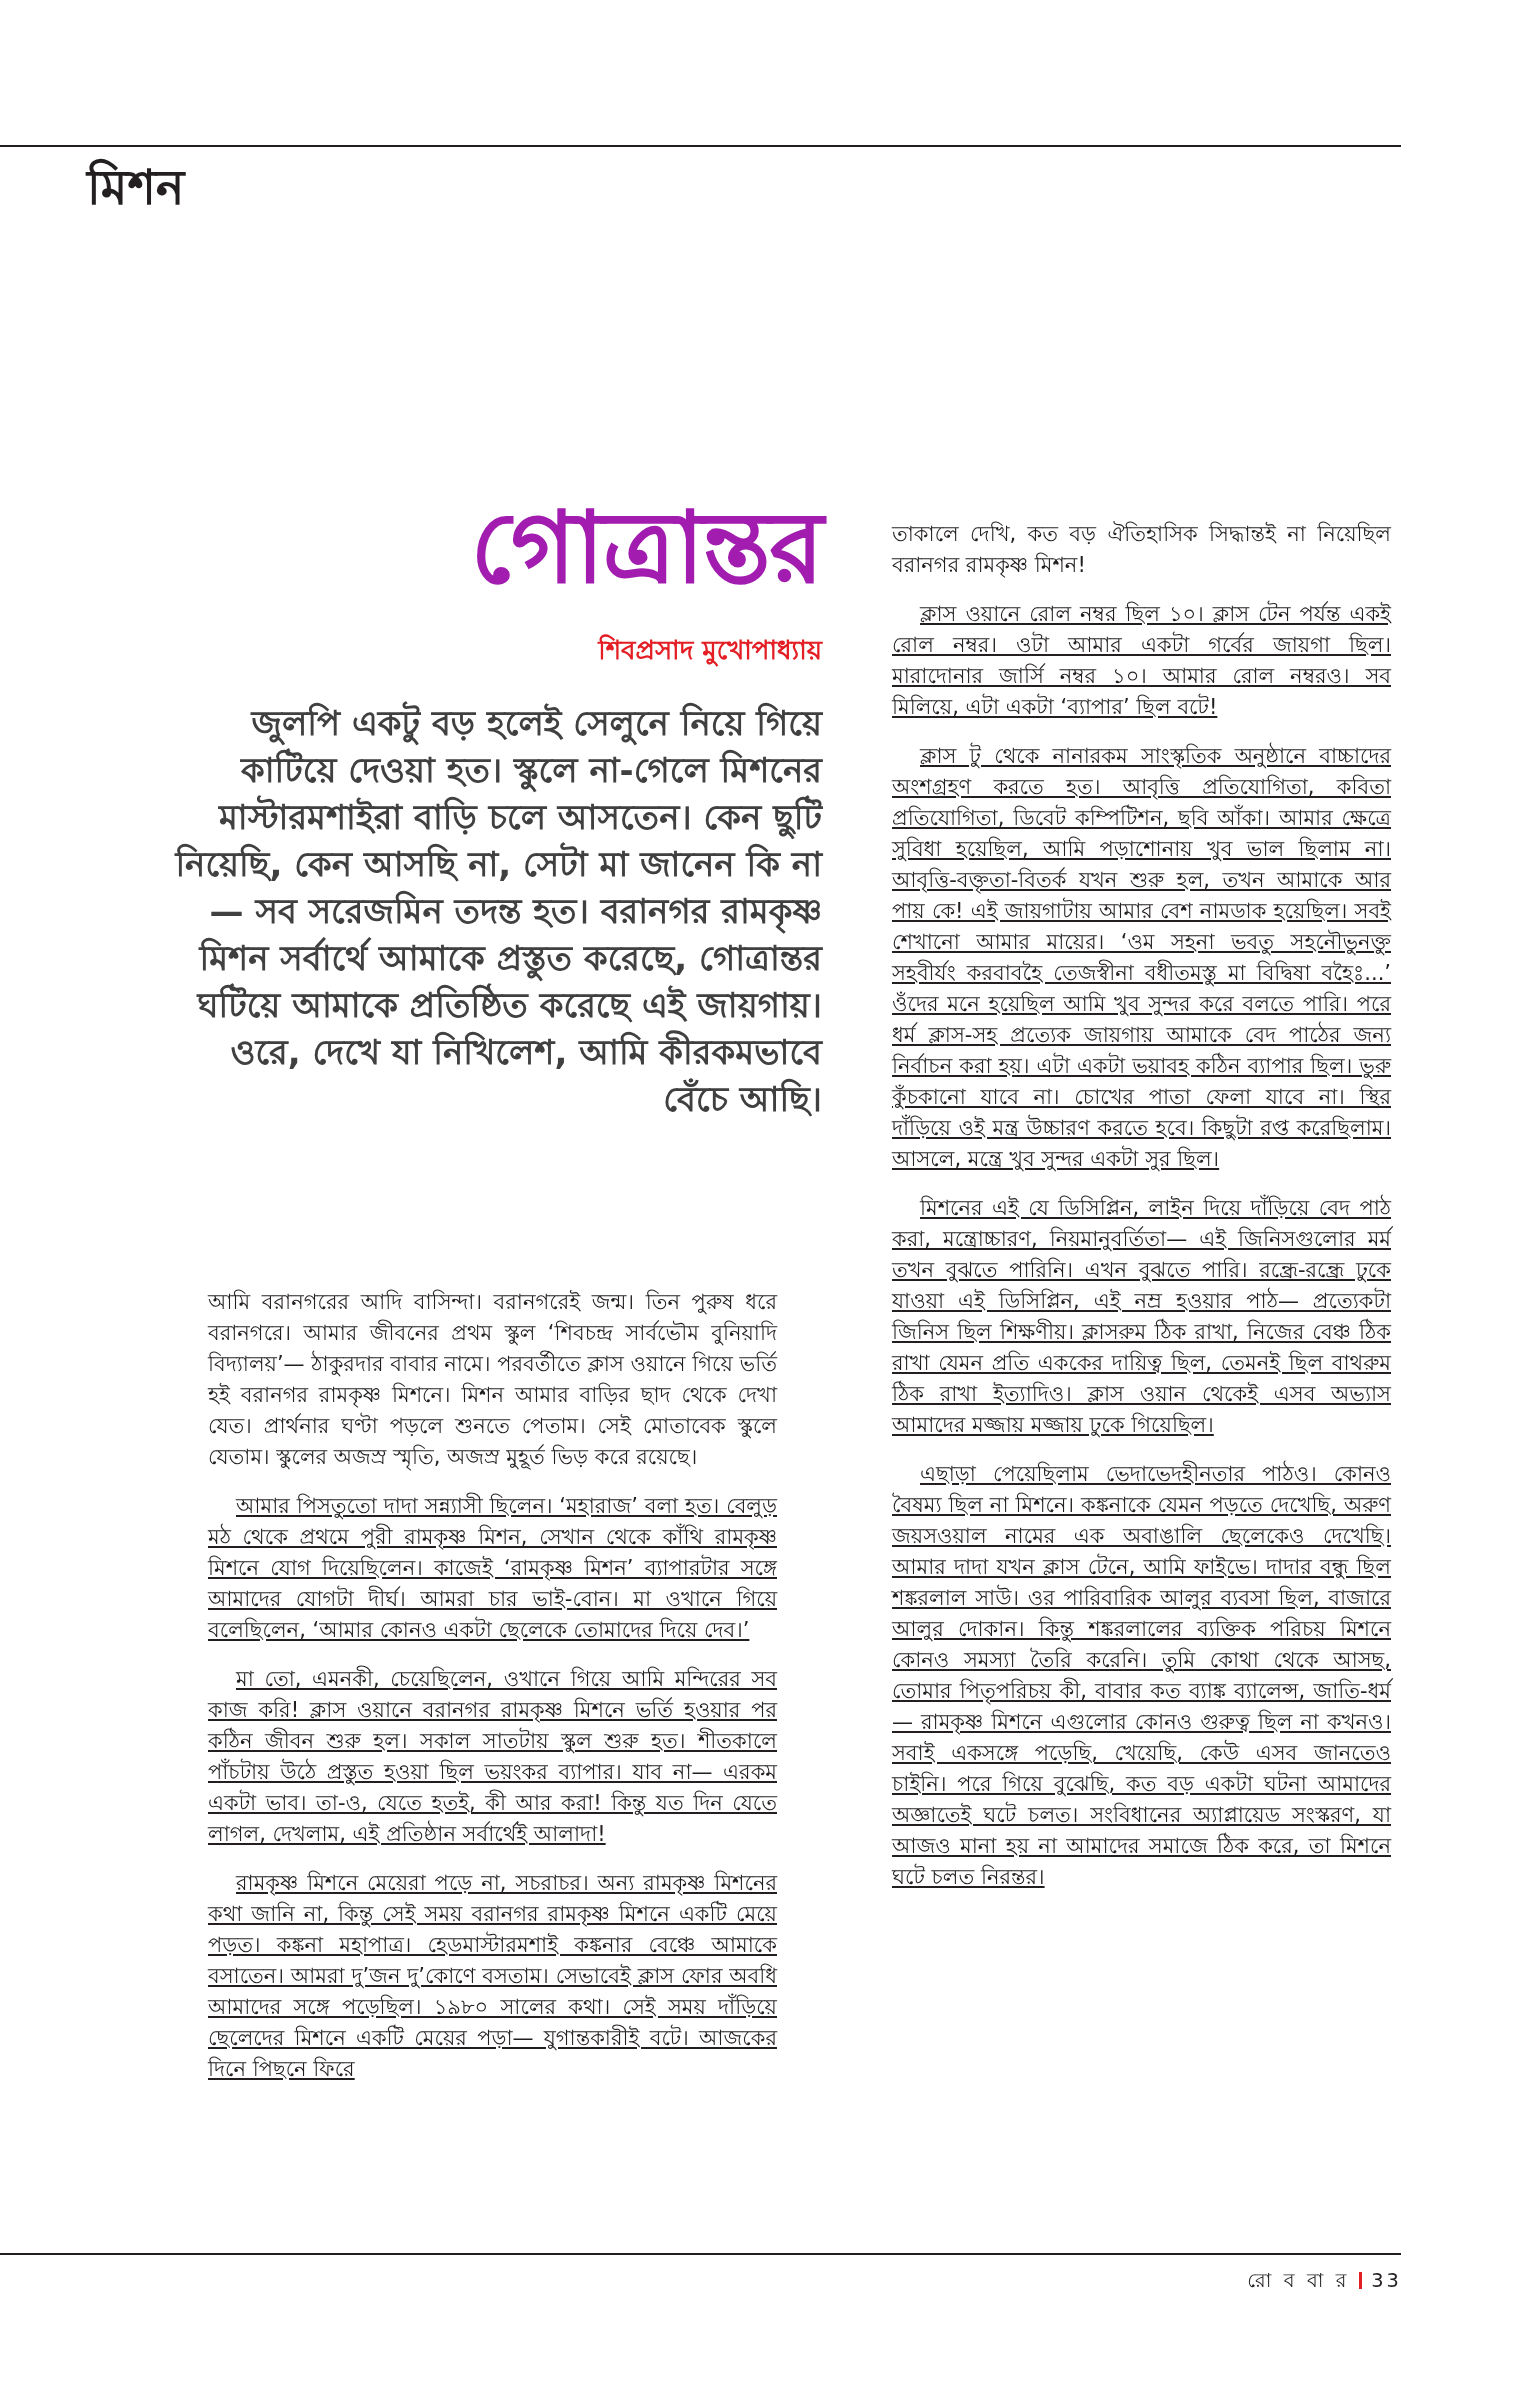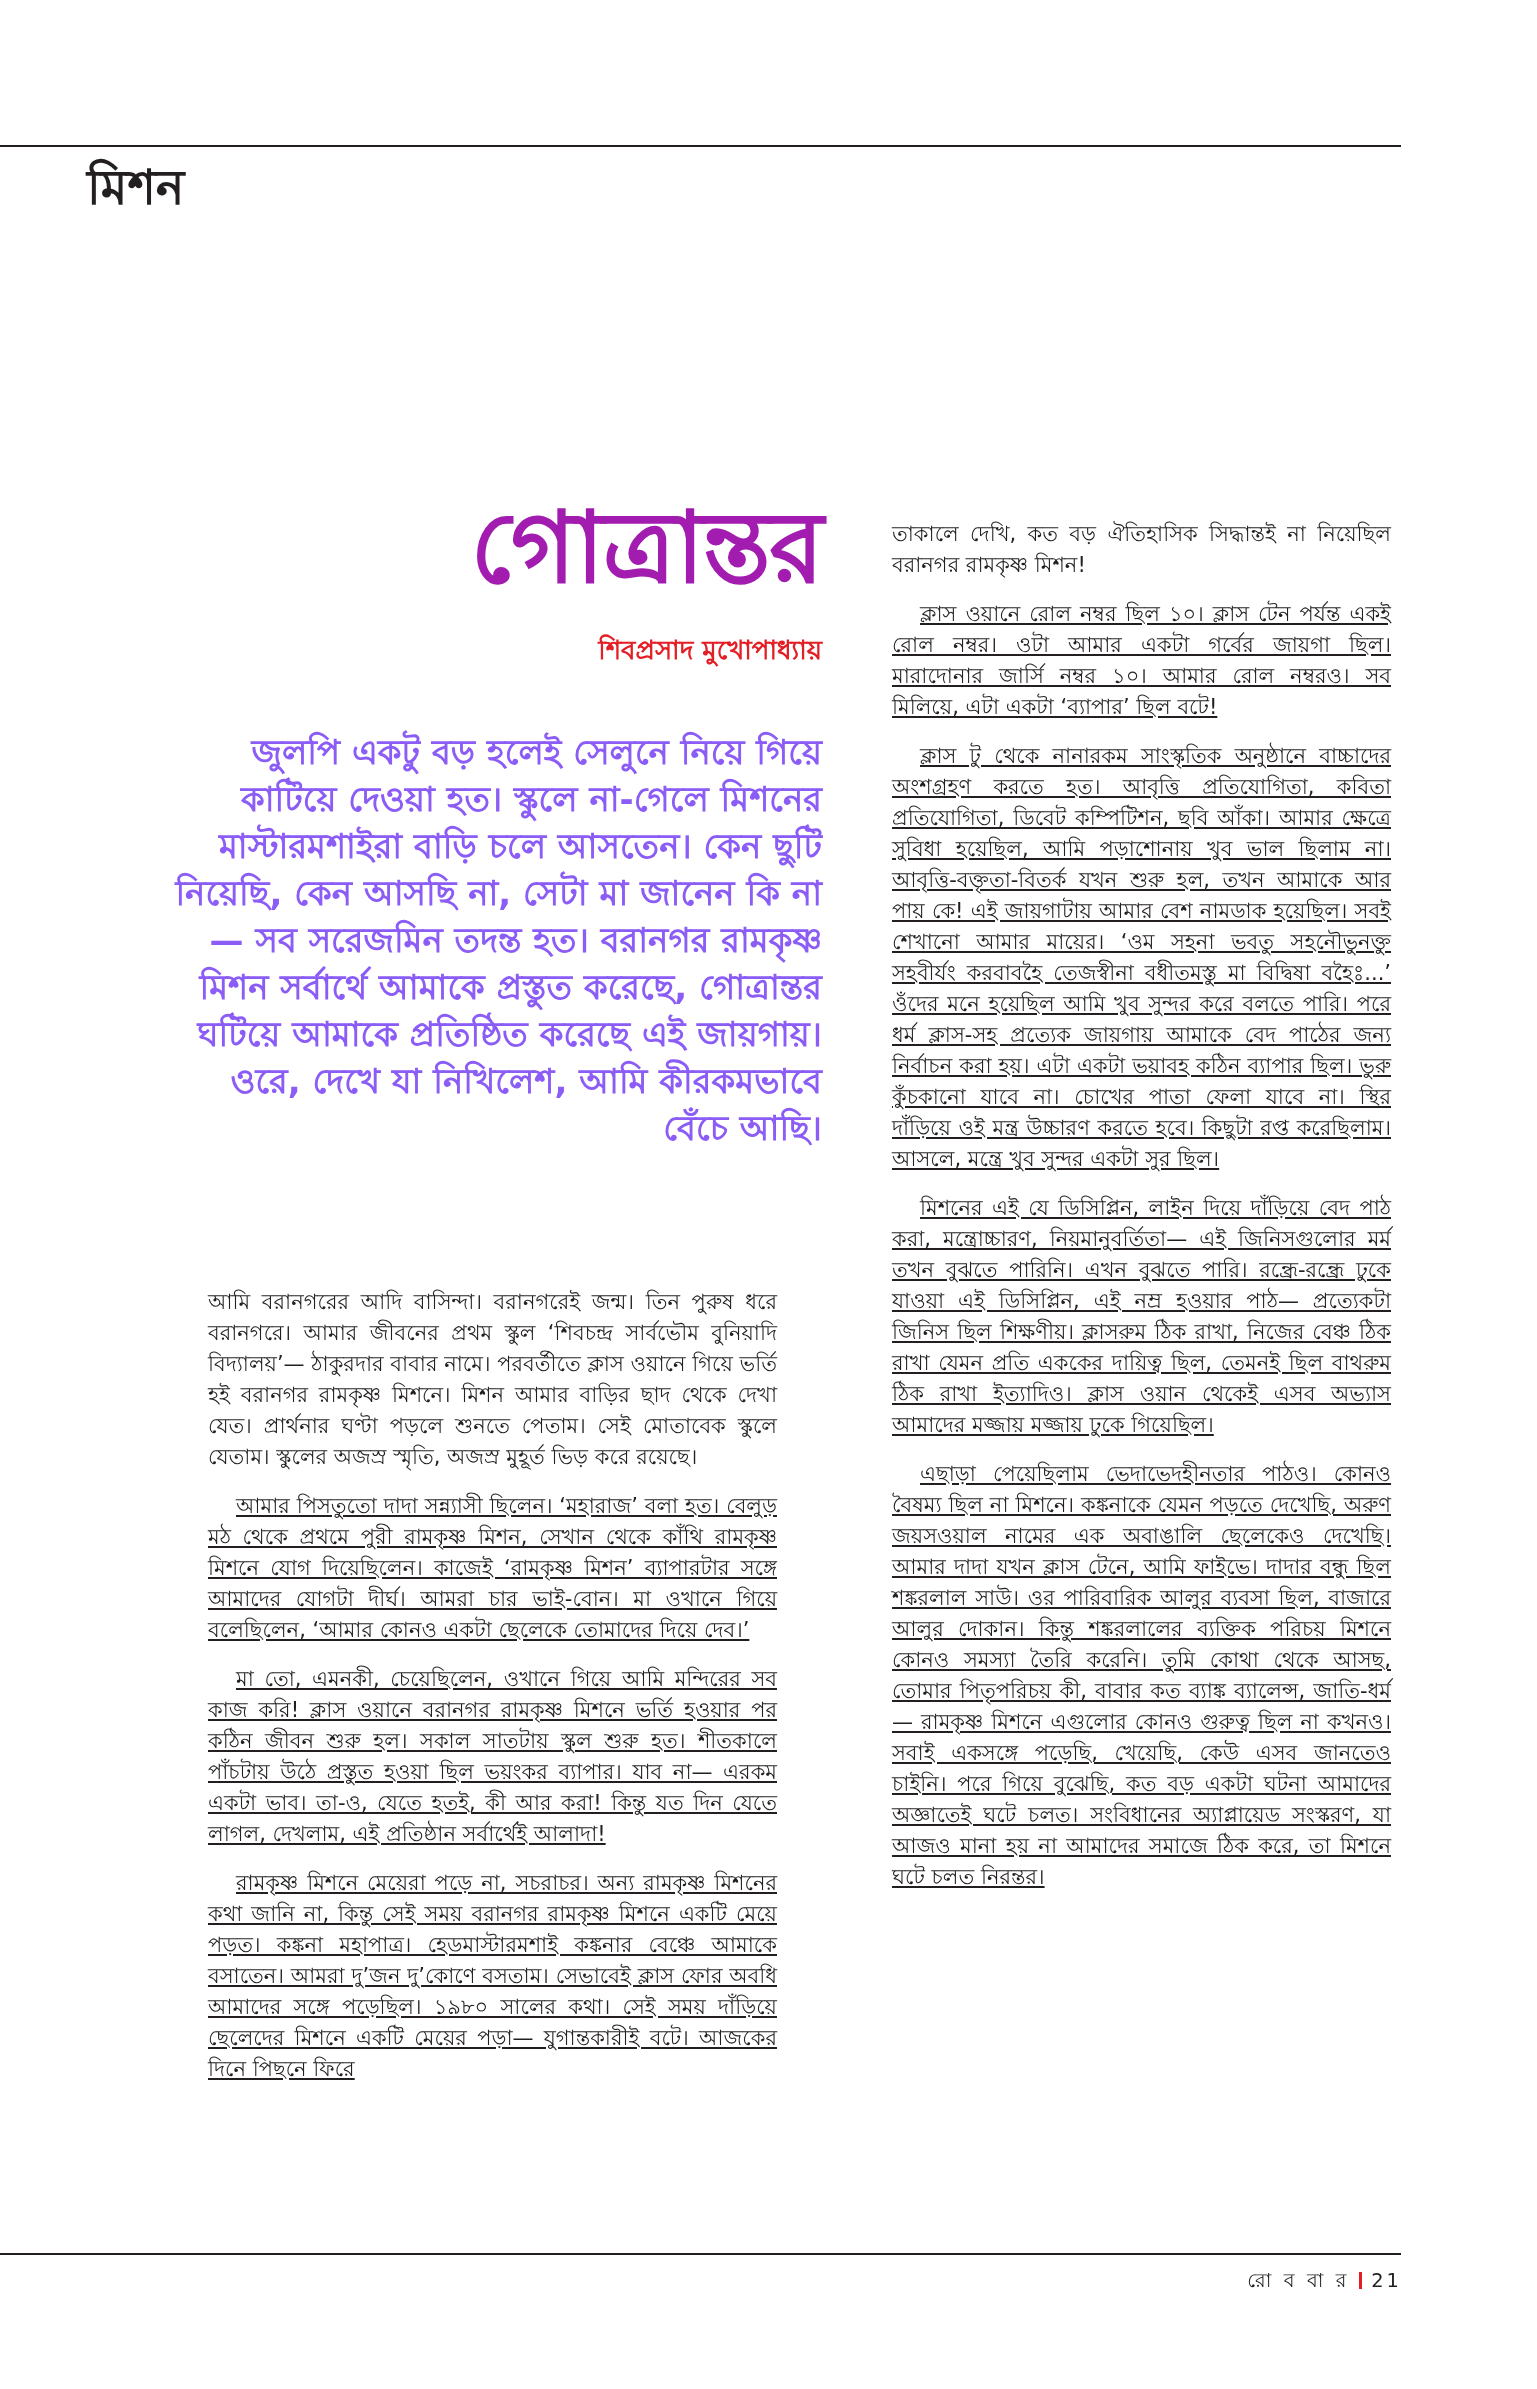--- a/index.html
+++ b/index.html
@@ -20,22 +20,22 @@
     position: absolute; left: 388px; top: 496px; width: 434px;
     text-align: right; font-size: 99px; font-weight: bold; color: #a21caf;
     line-height: 1.05; letter-spacing: -1.6px;
   }
   .byline {
     position: absolute; left: 388px; top: 636px; width: 434px;
     text-align: right; font-size: 26px; font-weight: bold; line-height: 1.1;
   }
 
   .pullquote {
-    position: absolute; left: 155px; top: 729px; width: 667px;
-    text-align: right; font-size: 34px; font-weight: bold; color: #8b5cf6;
+    position: absolute; left: 155px; top: 700px; width: 667px;
+    text-align: right; font-size: 34px; font-weight: bold; color: #404040;
     line-height: 47px;
   }
   .pullquote p { margin: 0; }
 
   .col {
     position: absolute; font-size: 21px; line-height: 31px; color: #231f20;
     text-align: justify;
   }
   .col-left { left: 190px; top: 1269px; width: 605px; }
   .col-right { left: 874px; top: 501px; width: 535px; }
@@ -74,15 +74,15 @@
   <p>তাকালে দেখি, কত বড় ঐতিহাসিক সিদ্ধান্তই না নিয়েছিল বরানগর রামকৃষ্ণ মিশন!</p>
   <p class="indent">ক্লাস ওয়ানে রোল নম্বর ছিল ১০। ক্লাস টেন পর্যন্ত একই রোল নম্বর। ওটা আমার একটা গর্বের জায়গা ছিল। মারাদোনার জার্সি নম্বর ১০। আমার রোল নম্বরও। সব মিলিয়ে, এটা একটা ‘ব্যাপার’ ছিল বটে!</p>
   <p class="indent">ক্লাস টু থেকে নানারকম সাংস্কৃতিক অনুষ্ঠানে বাচ্চাদের অংশগ্রহণ করতে হত। আবৃত্তি প্রতিযোগিতা, কবিতা প্রতিযোগিতা, ডিবেট কম্পিটিশন, ছবি আঁকা। আমার ক্ষেত্রে সুবিধা হয়েছিল, আমি পড়াশোনায় খুব ভাল ছিলাম না। আবৃত্তি-বক্তৃতা-বিতর্ক যখন শুরু হল, তখন আমাকে আর পায় কে! এই জায়গাটায় আমার বেশ নামডাক হয়েছিল। সবই শেখানো আমার মায়ের। ‘ওম সহনা ভবতু সহনৌভুনক্তু সহবীর্যং করবাবহৈ তেজস্বীনা বধীতমস্তু মা বিদ্বিষা বহৈঃ...’ ওঁদের মনে হয়েছিল আমি খুব সুন্দর করে বলতে পারি। পরে ধর্ম ক্লাস-সহ প্রত্যেক জায়গায় আমাকে বেদ পাঠের জন্য নির্বাচন করা হয়। এটা একটা ভয়াবহ কঠিন ব্যাপার ছিল। ভুরু কুঁচকানো যাবে না। চোখের পাতা ফেলা যাবে না। স্থির দাঁড়িয়ে ওই মন্ত্র উচ্চারণ করতে হবে। কিছুটা রপ্ত করেছিলাম। আসলে, মন্ত্রে খুব সুন্দর একটা সুর ছিল।</p>
   <p class="indent">মিশনের এই যে ডিসিপ্লিন, লাইন দিয়ে দাঁড়িয়ে বেদ পাঠ করা, মন্ত্রোচ্চারণ, নিয়মানুবর্তিতা— এই জিনিসগুলোর মর্ম তখন বুঝতে পারিনি। এখন বুঝতে পারি। রন্ধ্রে-রন্ধ্রে ঢুকে যাওয়া এই ডিসিপ্লিন, এই নম্র হওয়ার পাঠ— প্রত্যেকটা জিনিস ছিল শিক্ষণীয়। ক্লাসরুম ঠিক রাখা, নিজের বেঞ্চ ঠিক রাখা যেমন প্রতি এককের দায়িত্ব ছিল, তেমনই ছিল বাথরুম ঠিক রাখা ইত্যাদিও। ক্লাস ওয়ান থেকেই এসব অভ্যাস আমাদের মজ্জায় মজ্জায় ঢুকে গিয়েছিল।</p>
   <p class="indent">এছাড়া পেয়েছিলাম ভেদাভেদহীনতার পাঠও। কোনও বৈষম্য ছিল না মিশনে। কঙ্কনাকে যেমন পড়তে দেখেছি, অরুণ জয়সওয়াল নামের এক অবাঙালি ছেলেকেও দেখেছি। আমার দাদা যখন ক্লাস টেনে, আমি ফাইভে। দাদার বন্ধু ছিল শঙ্করলাল সাউ। ওর পারিবারিক আলুর ব্যবসা ছিল, বাজারে আলুর দোকান। কিন্তু শঙ্করলালের ব্যক্তিক পরিচয় মিশনে কোনও সমস্যা তৈরি করেনি। তুমি কোথা থেকে আসছ, তোমার পিতৃপরিচয় কী, বাবার কত ব্যাঙ্ক ব্যালেন্স, জাতি-ধর্ম— রামকৃষ্ণ মিশনে এগুলোর কোনও গুরুত্ব ছিল না কখনও। সবাই একসঙ্গে পড়েছি, খেয়েছি, কেউ এসব জানতেও চাইনি। পরে গিয়ে বুঝেছি, কত বড় একটা ঘটনা আমাদের অজ্ঞাতেই ঘটে চলত। সংবিধানের অ্যাপ্লায়েড সংস্করণ, যা আজও মানা হয় না আমাদের সমাজে ঠিক করে, তা মিশনে ঘটে চলত নিরন্তর।</p>
 </div>
 
 <div class="rule rule-bottom" style="background: rgb(35, 31, 32);"></div>
 
 <div class="folio">
-  <span>রো ব বা র</span><span class="sep" style="background: rgb(227, 30, 36);"></span><span>21</span>
+  <span>রো ব বা র</span><span class="sep" style="background: rgb(227, 30, 36);"></span><span>33</span>
 </div>
 
 
 </body></html>

